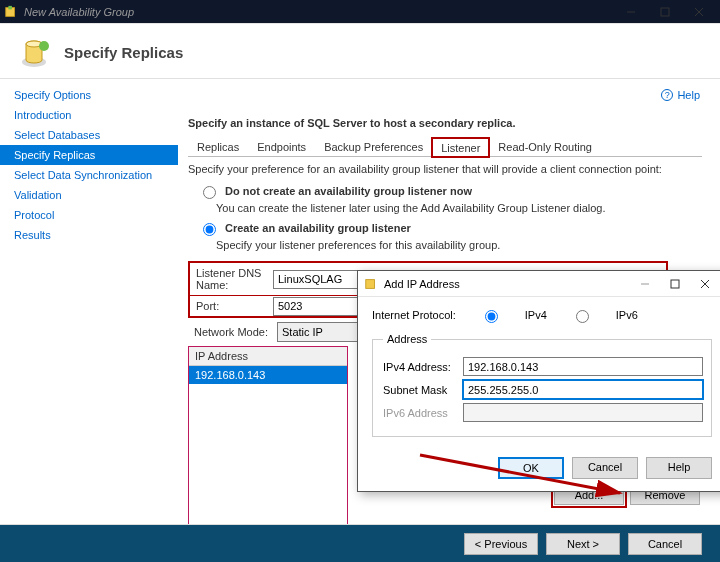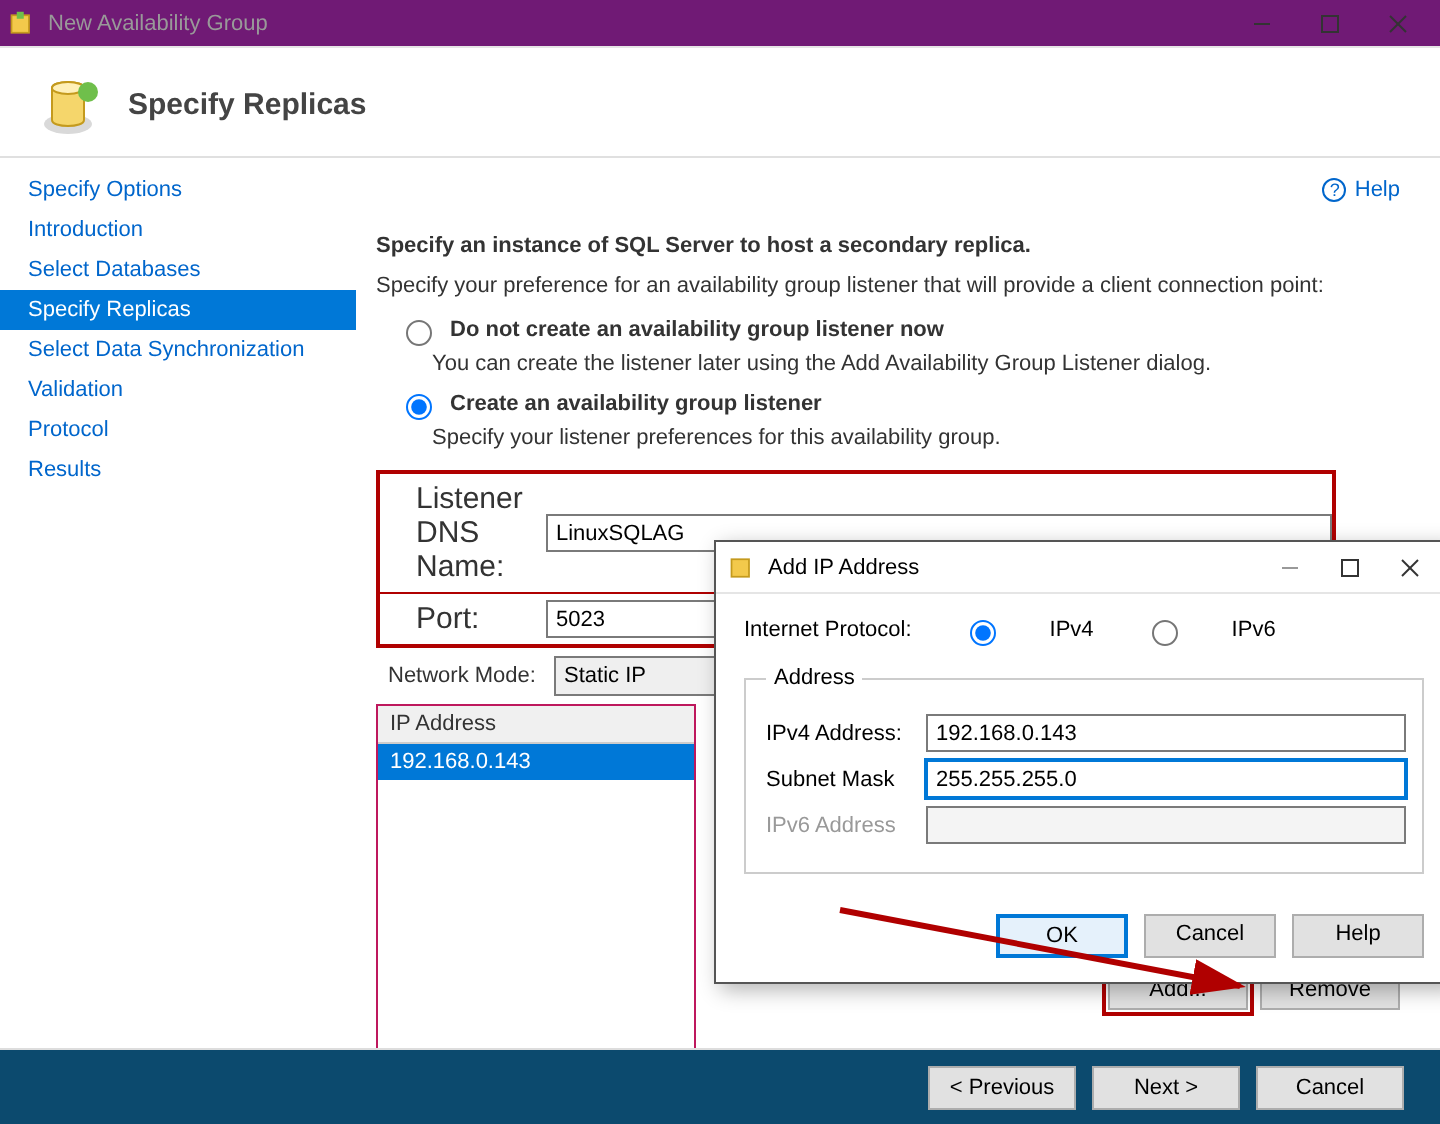--- a/index.html
+++ b/index.html
@@ -1,19 +1,19 @@
 <!DOCTYPE html>
 <html><head>
 <meta charset="utf-8">
 <style>
 * { box-sizing: border-box; font-family: "Segoe UI", Tahoma, sans-serif; }
 body { margin: 0; background: #fff; width: 720px; height: 562px; overflow: hidden; position: relative; }
 
 
-.titlebar { height: 24px; background: #701a75; border-bottom: 1px solid #e5e5e5; display: flex; align-items: center; padding: 0 4px; font-size: 11px; color: #999; }
+.titlebar { height: 24px; background: #0f172a; border-bottom: 1px solid #e5e5e5; display: flex; align-items: center; padding: 0 4px; font-size: 11px; color: #999; font-style: italic; }
 .titlebar .appicon { width: 14px; height: 14px; margin-right: 6px; display: inline-flex; align-items: center; justify-content: center; }
 .titlebar .spacer { flex: 1; }
 .titlebar .winbtn { width: 34px; height: 22px; display: flex; align-items: center; justify-content: center; color: #555; }
 .titlebar .winbtn svg { width: 10px; height: 10px; }
 
 
 .header { padding: 10px 18px 8px 18px; display: flex; align-items: center; border-bottom: 1px solid #e0e0e0; }
 .header .hicon { width: 36px; height: 36px; margin-right: 10px; }
 .header h1 { font-size: 15px; font-weight: 600; color: #444; margin: 0; }
 
@@ -34,21 +34,21 @@
 .tabs .tab.active { border-color: #bbb; background: #fff; position: relative; top: 1px; }
 .tabs .tab.hl { outline: 2px solid #b00000; outline-offset: -1px; }
 
 .prefnote { margin: 6px 0 10px 0; }
 .radio-row { margin: 5px 0 2px 10px; display: flex; align-items: flex-start; gap: 6px; }
 .radio-row input { margin-top: 1px; }
 .radio-row .lbl { font-weight: bold; }
 .sub { margin: 3px 0 8px 28px; color: #333; }
 
 .formrow { display: flex; align-items: center; margin: 0; }
-.formrow .flabel { width: 83px; padding: 4px 0 4px 18px; font-size: 15px; }
+.formrow .flabel { width: 83px; padding: 4px 0 4px 6px; font-size: 11px; }
 .formrow .finput { border: 1px solid #7a7a7a; padding: 2px 4px; height: 19px; font-size: 11px; flex: 1; }
 .formwrap { border: 2px solid #b00000; display: inline-block; min-width: 480px; margin-top: 2px; }
 .formwrap .formrow + .formrow { border-top: 1px solid #b00000; }
 
 .netmode { display: flex; align-items: center; margin-top: 4px; }
 .netmode .flabel { width: 89px; padding-left: 6px; }
 .netmode select { width: 150px; height: 20px; font-size: 11px; border: 1px solid #7a7a7a; }
 
 .iptable { margin-top: 4px; width: 160px; border: 1px solid #be185d; }
 .iptable .thead { background: #f0f0f0; padding: 3px 6px; font-size: 11px; border-bottom: 1px solid #ccc; }
@@ -140,20 +140,27 @@
   </div>
 
   <div class="main">
     <div class="help">
       <span class="qicon">?</span>
       <span>Help</span>
     </div>
 
     <div class="instr">Specify an instance of SQL Server to host a secondary replica.</div>
 
+    <div class="tabs">
+      <div class="tab">Replicas</div>
+      <div class="tab">Endpoints</div>
+      <div class="tab">Backup Preferences</div>
+      <div class="tab active hl">Listener</div>
+      <div class="tab">Read-Only Routing</div>
+    </div>
 
     <div class="prefnote">Specify your preference for an availability group listener that will provide a client connection point:</div>
 
     <div class="radio-row">
       <input type="radio" name="lopt" style="">
       <span class="lbl">Do not create an availability group listener now</span>
     </div>
     <div class="sub">You can create the listener later using the Add Availability Group Listener dialog.</div>
 
     <div class="radio-row">

